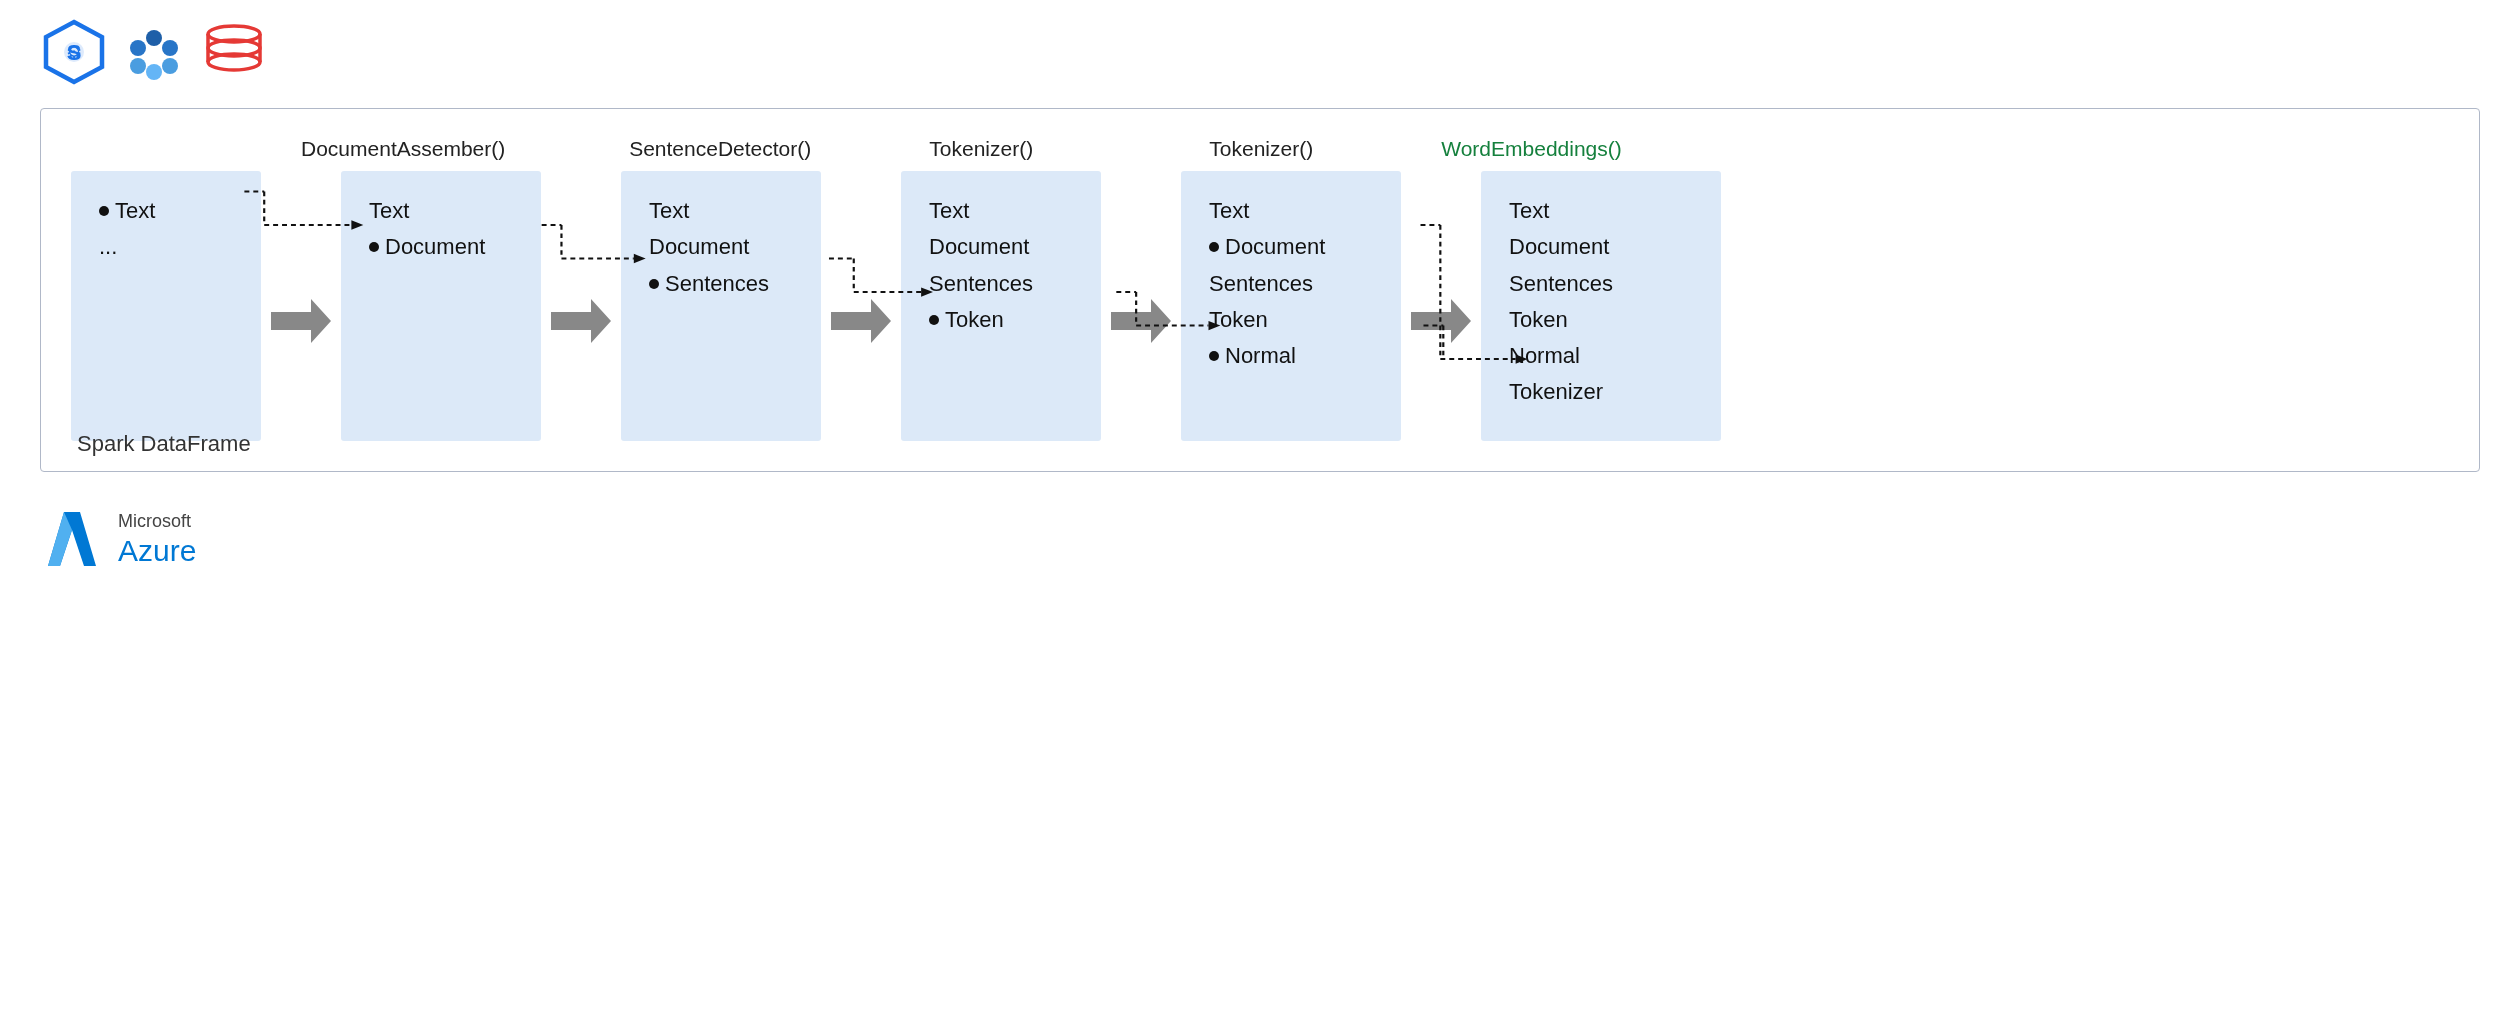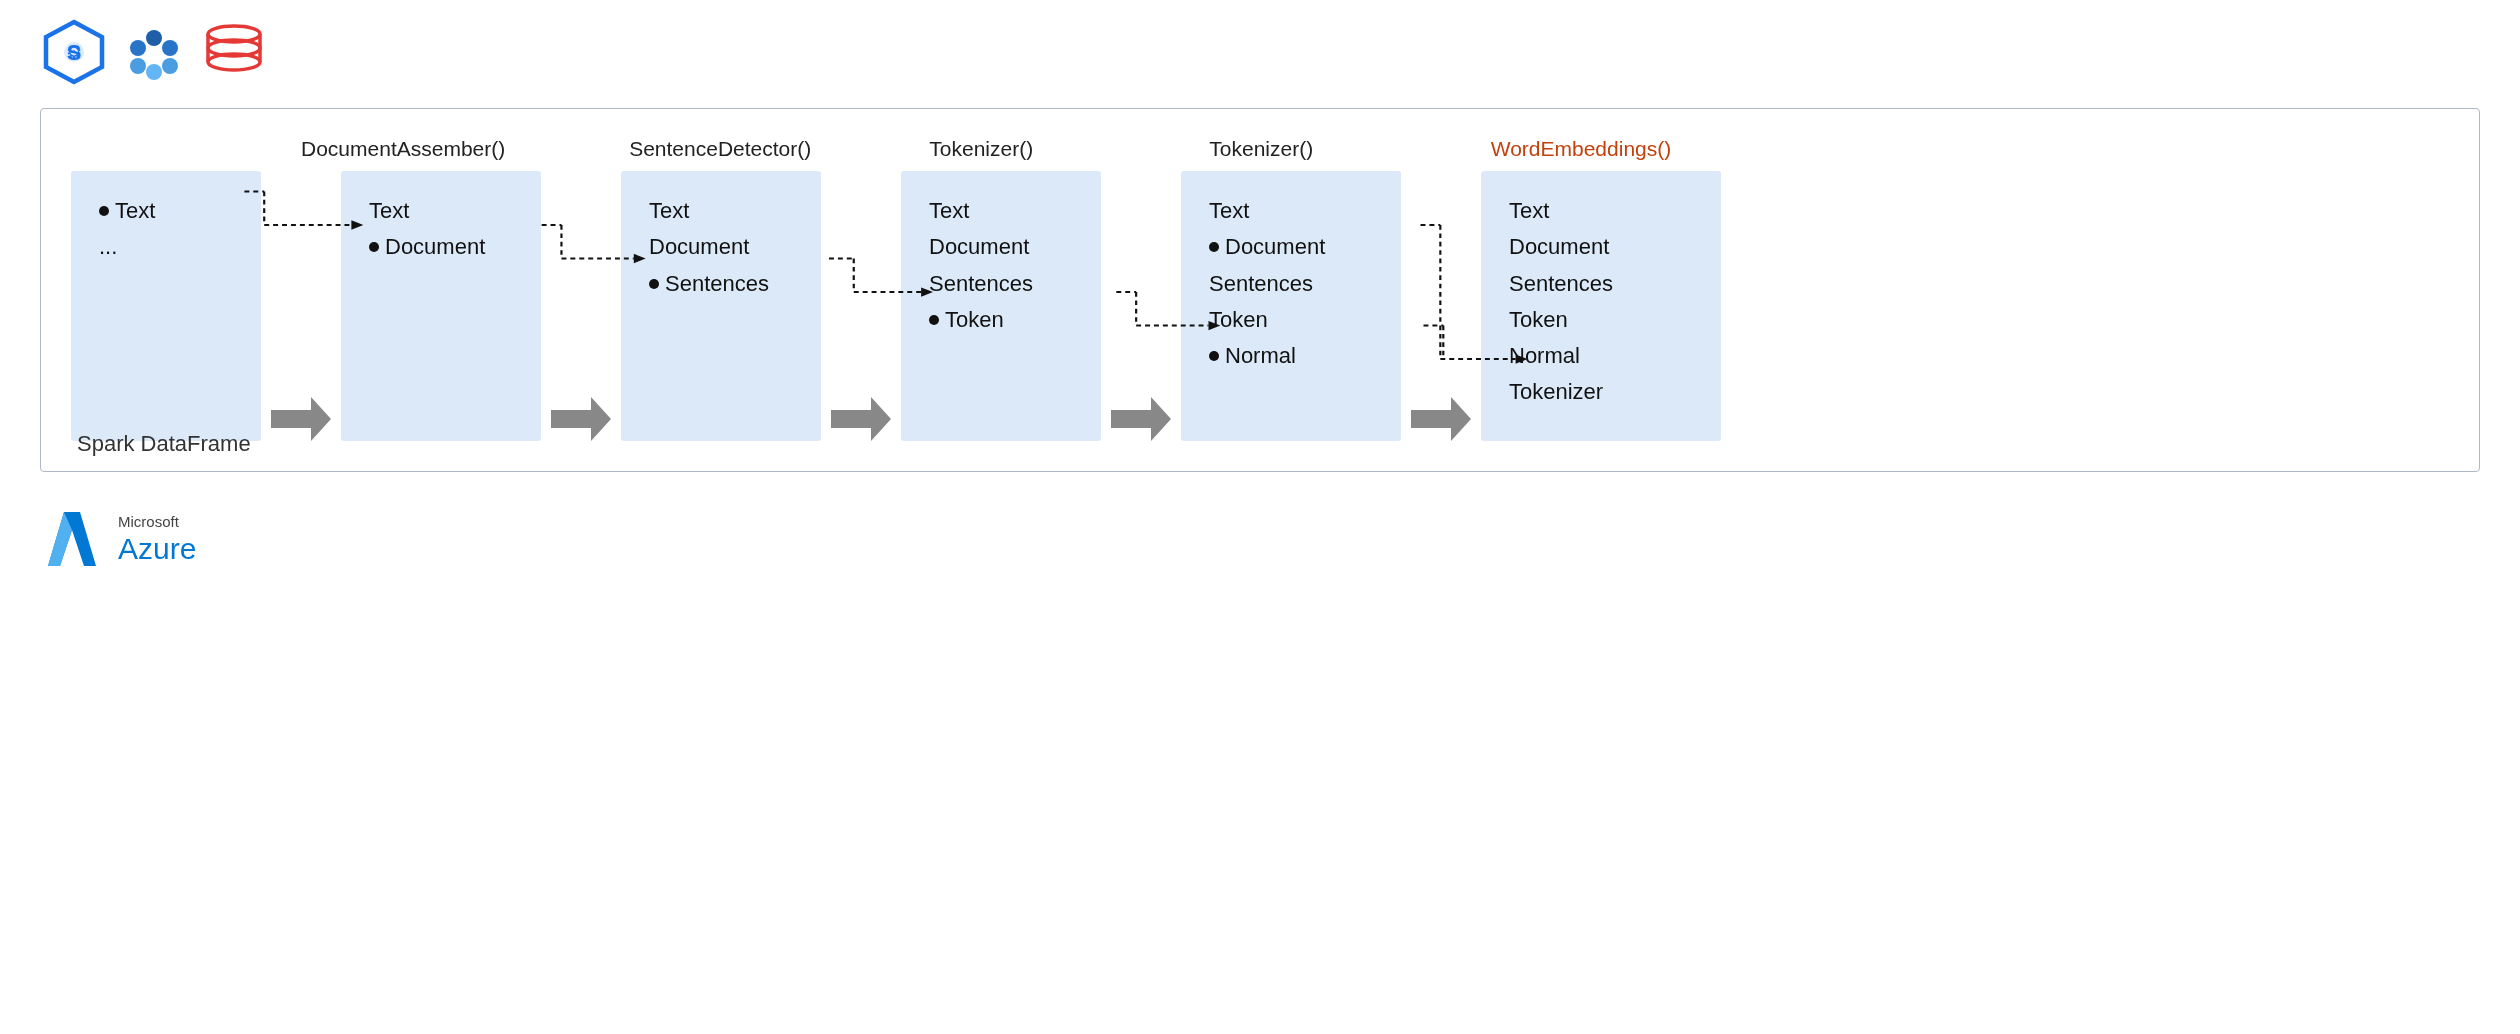--- a/index.html
+++ b/index.html
@@ -132,24 +132,24 @@
   </svg>
 </div>
 
 <div class="diagram-container" style="position:relative;">
 
   <div style="display:flex; align-items:flex-end; margin-bottom:0; padding-left: 230px; gap:0;">
     <div style="min-width:200px; text-align:center; font-size:21px; color:#222; margin-right:106px;">DocumentAssember()</div>
     <div style="min-width:200px; text-align:right; font-size:21px; color:#222; margin-right:70px;">SentenceDetector()</div>
     <div style="min-width:200px; text-align:center; font-size:21px; color:#222; margin-right:70px;margin-top:8px;">Tokenizer()</div>
     <div style="min-width:220px; text-align:center; font-size:21px; color:#222; margin-right:70px;">Tokenizer()</div>
-    <div style="min-width:230px; text-align:right; font-size:21px; color:#c2410c;">WordEmbeddings()</div>
+    <div style="min-width:230px; text-align:left; font-size:21px; color:#15803d;">WordEmbeddings()</div>
   </div>
 
-  <div style="display:flex; align-items:flex-end; margin-top:10px; position:relative;">
+  <div style="display:flex; align-items:center; margin-top:10px; position:relative;">
 
     <div class="stage-box" style="min-width:190px; min-height:270px; margin-top:0;">
       <div class="field">
         <span class="dot"></span>
         <span>Text</span>
       </div>
       <div class="field">
         <span>...</span>
       </div>
     </div>
@@ -301,17 +301,17 @@
 </div>
 
 <div class="footer">
   <div class="azure-logo">
 
     <svg width="64" height="64" viewBox="0 0 64 64">
       <polygon points="24,4 8,58 20,58 32,22 44,58 56,58 40,4" fill="#0078d4"></polygon>
       <polygon points="24,4 8,58 20,58 32,22" fill="#50b0f0"></polygon>
     </svg>
     <div>
-      <div class="azure-text" style="font-size:15px; color:#444; font-weight:400;">Microsoft</div>
+      <div class="azure-text" style="font-size:18px; color:#444; font-weight:400;">Microsoft</div>
       <div class="azure-text" style="font-size:30px; color:#0078d4; font-weight:300;">Azure</div>
     </div>
   </div>
 </div>
 
 </body></html>

